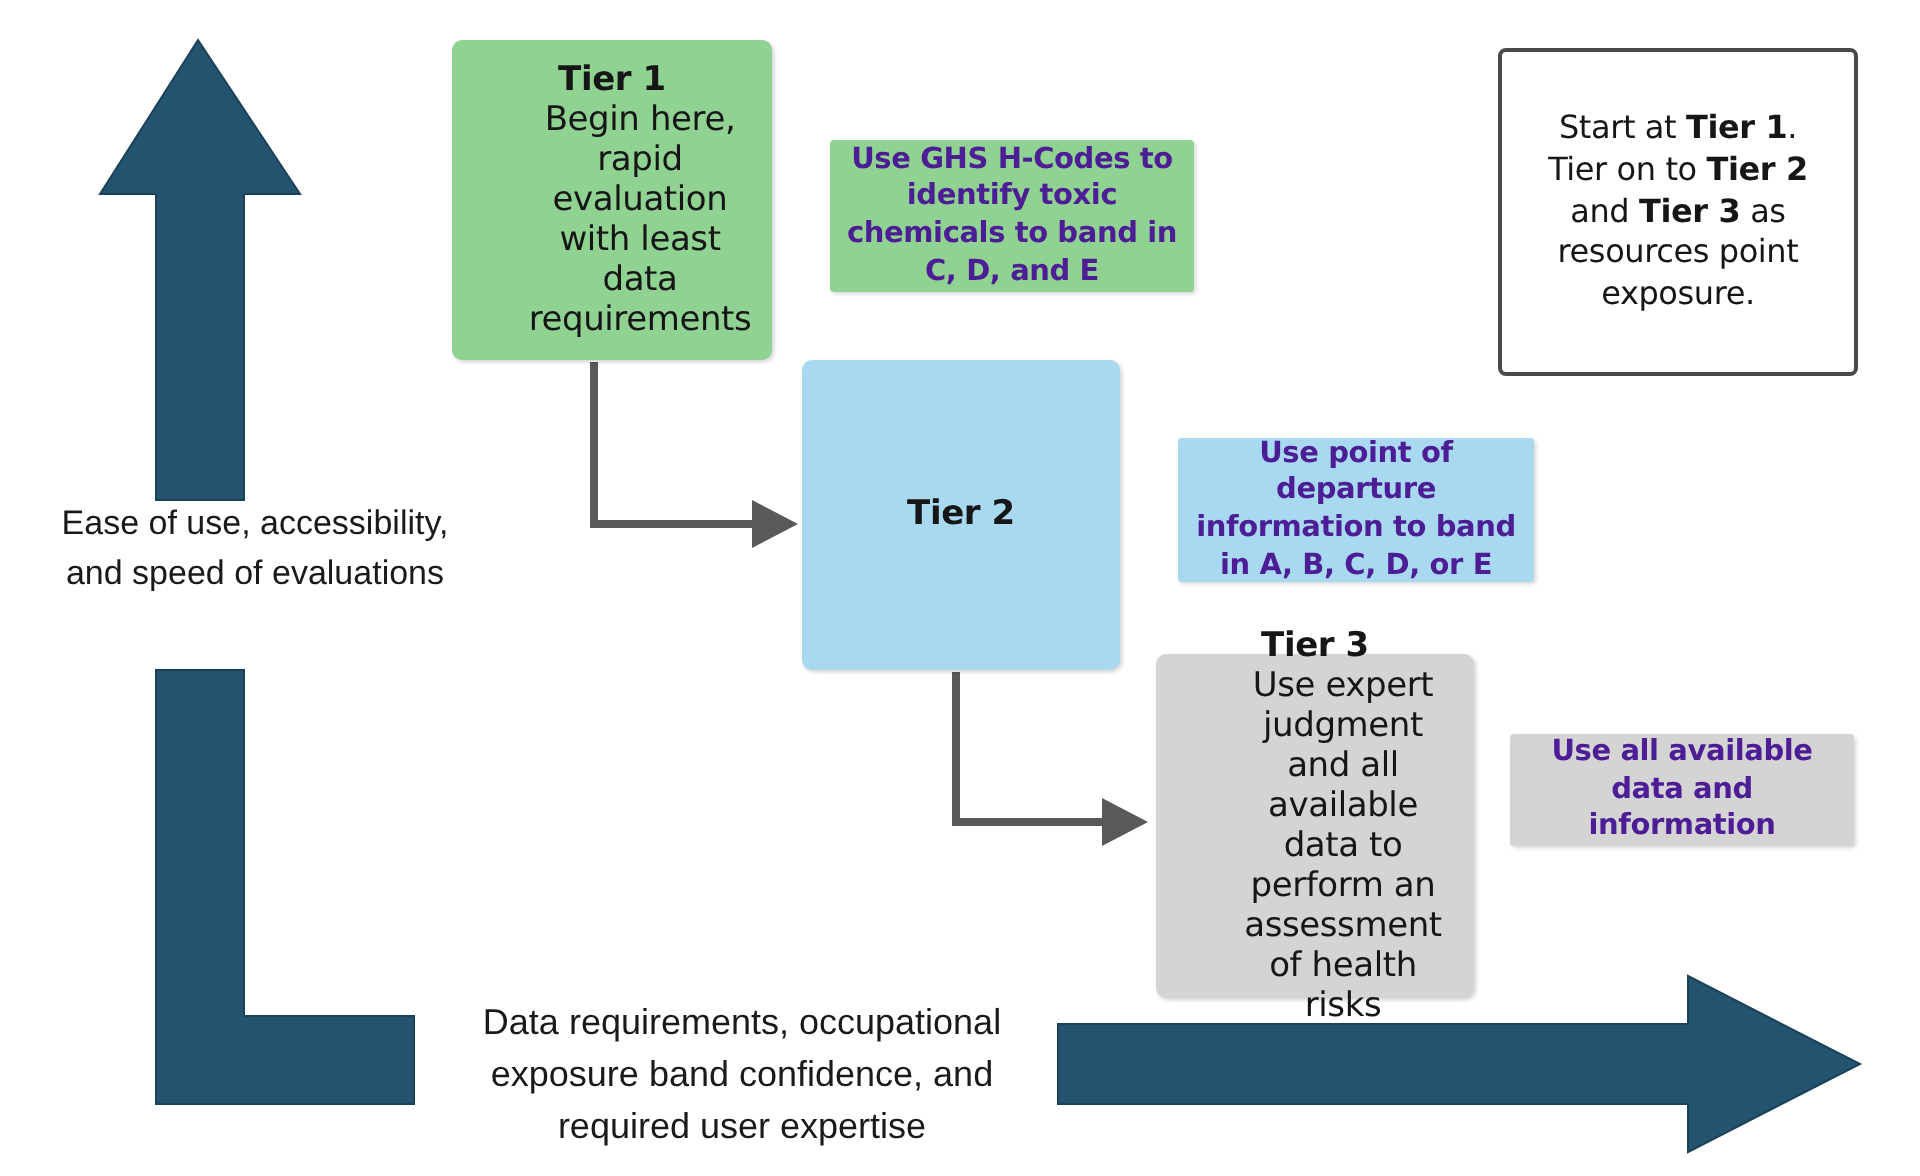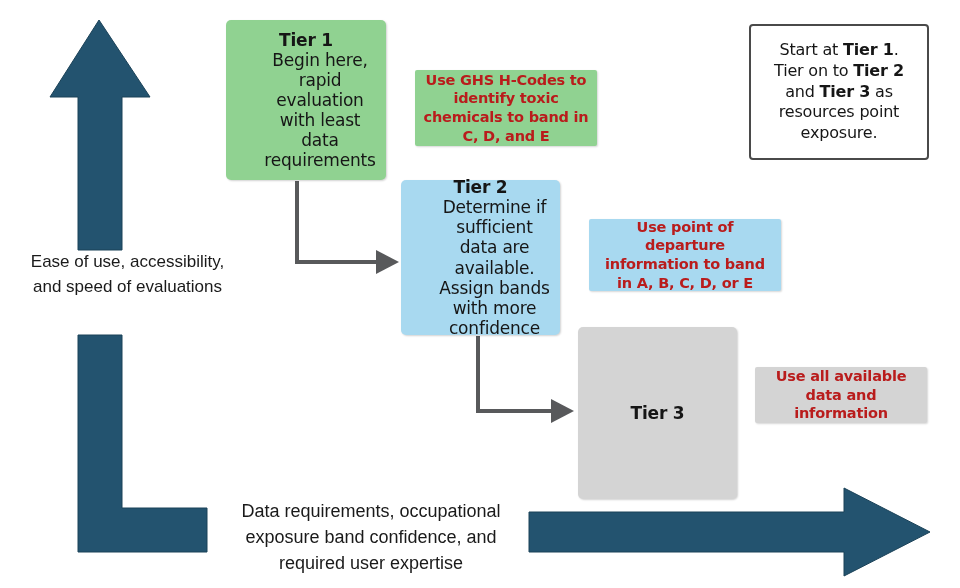--- a/index.html
+++ b/index.html
@@ -66,46 +66,46 @@
   .note-box {
     position: absolute;
     box-sizing: border-box;
     display: flex;
     align-items: center;
     justify-content: center;
     text-align: center;
     font-family: "DejaVu Sans", sans-serif;
     font-weight: bold;
     font-size: 14.5px;
-    color: #b91c1c;
+    color: #4c1d95;
     line-height: 1.28;
     padding: 5px 8px;
     letter-spacing: -0.2px;
     border-radius: 2px;
   }
   #note-ghs {
     left: 415px; top: 70px; width: 182px; height: 76px;
     background: #90d291;
     box-shadow: 1px 1px 2px rgba(0,0,0,0.16);
   }
   #note-pod {
-    left: 589px; top: 219px; width: 192px; height: 72px;
+    left: 589px; top: 219px; width: 178px; height: 72px;
     background: #a8d9f0;
     box-shadow: 1px 1px 2px rgba(0,0,0,0.16);
   }
   #note-alldata {
     left: 755px; top: 367px; width: 172px; height: 56px;
     background: #d4d4d4;
     box-shadow: 1px 1px 2px rgba(0,0,0,0.16);
   }
 
   
   #callout-box {
     position: absolute;
-    left: 749px; top: 24px; width: 180px; height: 136px;
+    left: 749px; top: 24px; width: 180px; height: 164px;
     box-sizing: border-box;
     background: #ffffff;
     border: 2px solid #4a4a4a;
     border-radius: 4px;
     display: flex;
     align-items: center;
     justify-content: center;
     text-align: center;
     font-family: "DejaVu Sans", sans-serif;
     font-size: 16px;
@@ -179,29 +179,29 @@
     <span class="tier-title">Tier 1</span>
     <span class="tier-body">Begin here, rapid evaluation with least data requirements</span>
   </div>
 
   <div class="note-box" id="note-ghs">
     <span>Use GHS H-Codes to identify toxic chemicals to band in C, D, and E</span>
   </div>
 
   <div class="tier-box" id="tier2-box">
     <span class="tier-title">Tier 2</span>
-    <span class="tier-body">Determine if sufficient data are available. Assign bands with more confidence</span>
   </div>
 
   <div class="note-box" id="note-pod">
     <span>Use point of departure information to band in A, B, C, D, or E</span>
   </div>
 
   <div class="tier-box" id="tier3-box">
     <span class="tier-title">Tier 3</span>
+    <span class="tier-body">Use expert judgment and all available data to perform an assessment of health risks</span>
   </div>
 
   <div class="note-box" id="note-alldata">
     <span>Use all available data and information</span>
   </div>
 
   <div id="callout-box">
     <div>
       <span>Start at </span><b>Tier 1</b><span>.</span><br>
       <span>Tier on to </span><b>Tier 2</b><br>

